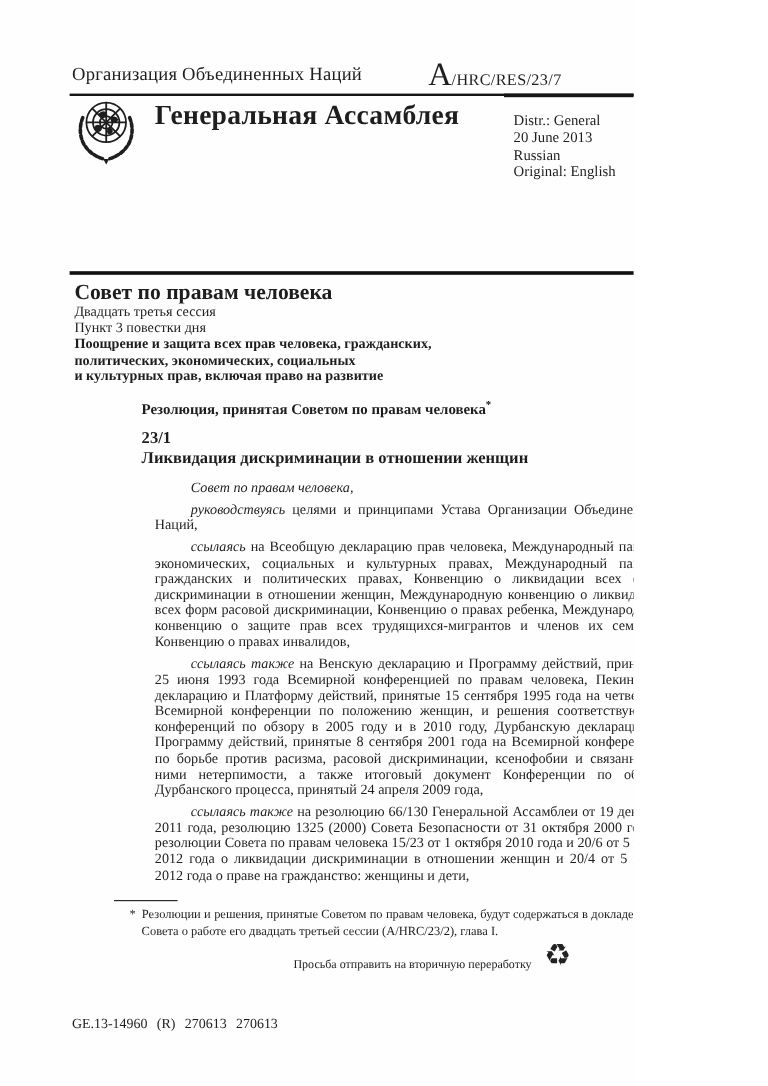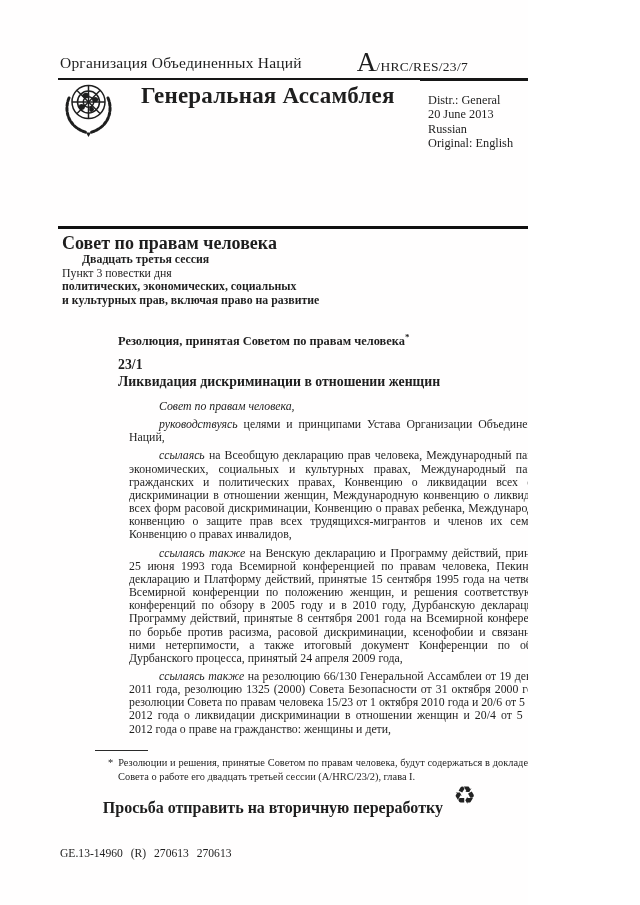--- a/index.html
+++ b/index.html
@@ -9,48 +9,48 @@
     overflow:hidden;
   }
   
   .org-name{position:absolute;left:60px;top:54px;font-size:15.5px;letter-spacing:.2px;}
   .doc-symbol{position:absolute;right:60px;top:49px;display:flex;align-items:baseline;}
   .doc-symbol .big-a{font-size:27px;line-height:27px;}
   .doc-symbol .sym-rest{font-size:13.5px;letter-spacing:.3px;}
   .rule-top{position:absolute;left:58px;top:78px;width:535px;height:1.6px;background:#161616;}
   .rule-top-right{position:absolute;left:420px;top:78px;width:173px;height:3px;background:#161616;}
   .emblem{position:absolute;left:61px;top:81px;}
-  .masthead-title{position:absolute;left:141px;top:83px;font-size:23px;font-weight:bold;letter-spacing:.2px;}
+  .masthead-title{position:absolute;left:129px;top:83px;font-size:23px;font-weight:bold;letter-spacing:.2px;}
   .distr{position:absolute;left:428px;top:93px;font-size:12.3px;line-height:14.4px;}
   .rule-thick{position:absolute;left:58px;top:226px;width:535px;height:2.6px;background:#101010;}
   
   .session{position:absolute;left:62px;top:235px;}
   .session .s1{font-size:18px;font-weight:bold;line-height:17px;}
-  .session .s2{font-size:11.8px;font-weight:bold;line-height:14px;margin-left:20px;}
+  .session .s2{font-size:11.8px;font-weight:normal;line-height:14px;}
   .session .s3{font-size:11.8px;line-height:14px;}
   .session .agenda{font-size:11.8px;font-weight:bold;line-height:13.6px;}
   
   .res-heading{position:absolute;left:118px;top:332px;font-size:12.4px;font-weight:bold;}
   .res-heading sup{font-size:9px;}
   .res-number{position:absolute;left:118px;top:357px;font-size:13.8px;font-weight:bold;}
   .res-title{position:absolute;left:118px;top:374px;font-size:13.8px;font-weight:bold;}
   
   .body-text{position:absolute;left:117px;top:400px;width:437px;
     font-size:11.8px;line-height:13.15px;text-align:justify;}
   .body-text p{margin:0 0 5px 12px;text-indent:30px;}
   .body-text .lead{font-style:italic;}
   
   .fn-rule{position:absolute;left:95px;top:750px;width:53px;height:1.2px;background:#2a2a2a;}
   .footnote{position:absolute;left:100px;top:756px;width:428px;
     font-size:10.4px;line-height:13.6px;text-align:justify;
     padding-left:18px;text-indent:-10px;box-sizing:border-box;}
   .footnote .fn-mark{padding-right:5px;}
   
   .ge-code{position:absolute;left:60px;top:799px;font-size:11.6px;word-spacing:5px;margin-top:48px;}
-  .recycle-text{position:absolute;right:85px;top:799px;font-size:16px;font-weight:bold;}
+  .recycle-text{position:absolute;right:85px;top:799px;font-size:10px;font-weight:normal;}
   .recycle-glyph{position:absolute;right:52px;top:781px;font-size:25px;
     font-family:"DejaVu Sans",sans-serif;color:#222;}
 </style>
 </head>
 <body>
 
 <div class="page">
 
   <div class="org-name">Организация Объединенных Наций</div>
 
@@ -93,20 +93,21 @@
     <div>Russian</div>
     <div>Original: English</div>
   </div>
 
   <div class="rule-thick"></div>
 
   <div class="session">
     <div class="s1">Совет по правам человека</div>
     <div class="s2">Двадцать третья сессия</div>
     <div class="s3">Пункт 3 повестки дня</div>
+    <div class="agenda">Поощрение и защита всех прав человека, гражданских,</div>
     <div class="agenda">политических, экономических, социальных</div>
     <div class="agenda">и культурных прав, включая право на развитие</div>
   </div>
 
   <div class="res-heading">
     <span>Резолюция, принятая Советом по правам человека</span><sup>*</sup>
   </div>
   <div class="res-number">23/1</div>
   <div class="res-title">Ликвидация дискриминации в отношении женщин</div>
 

